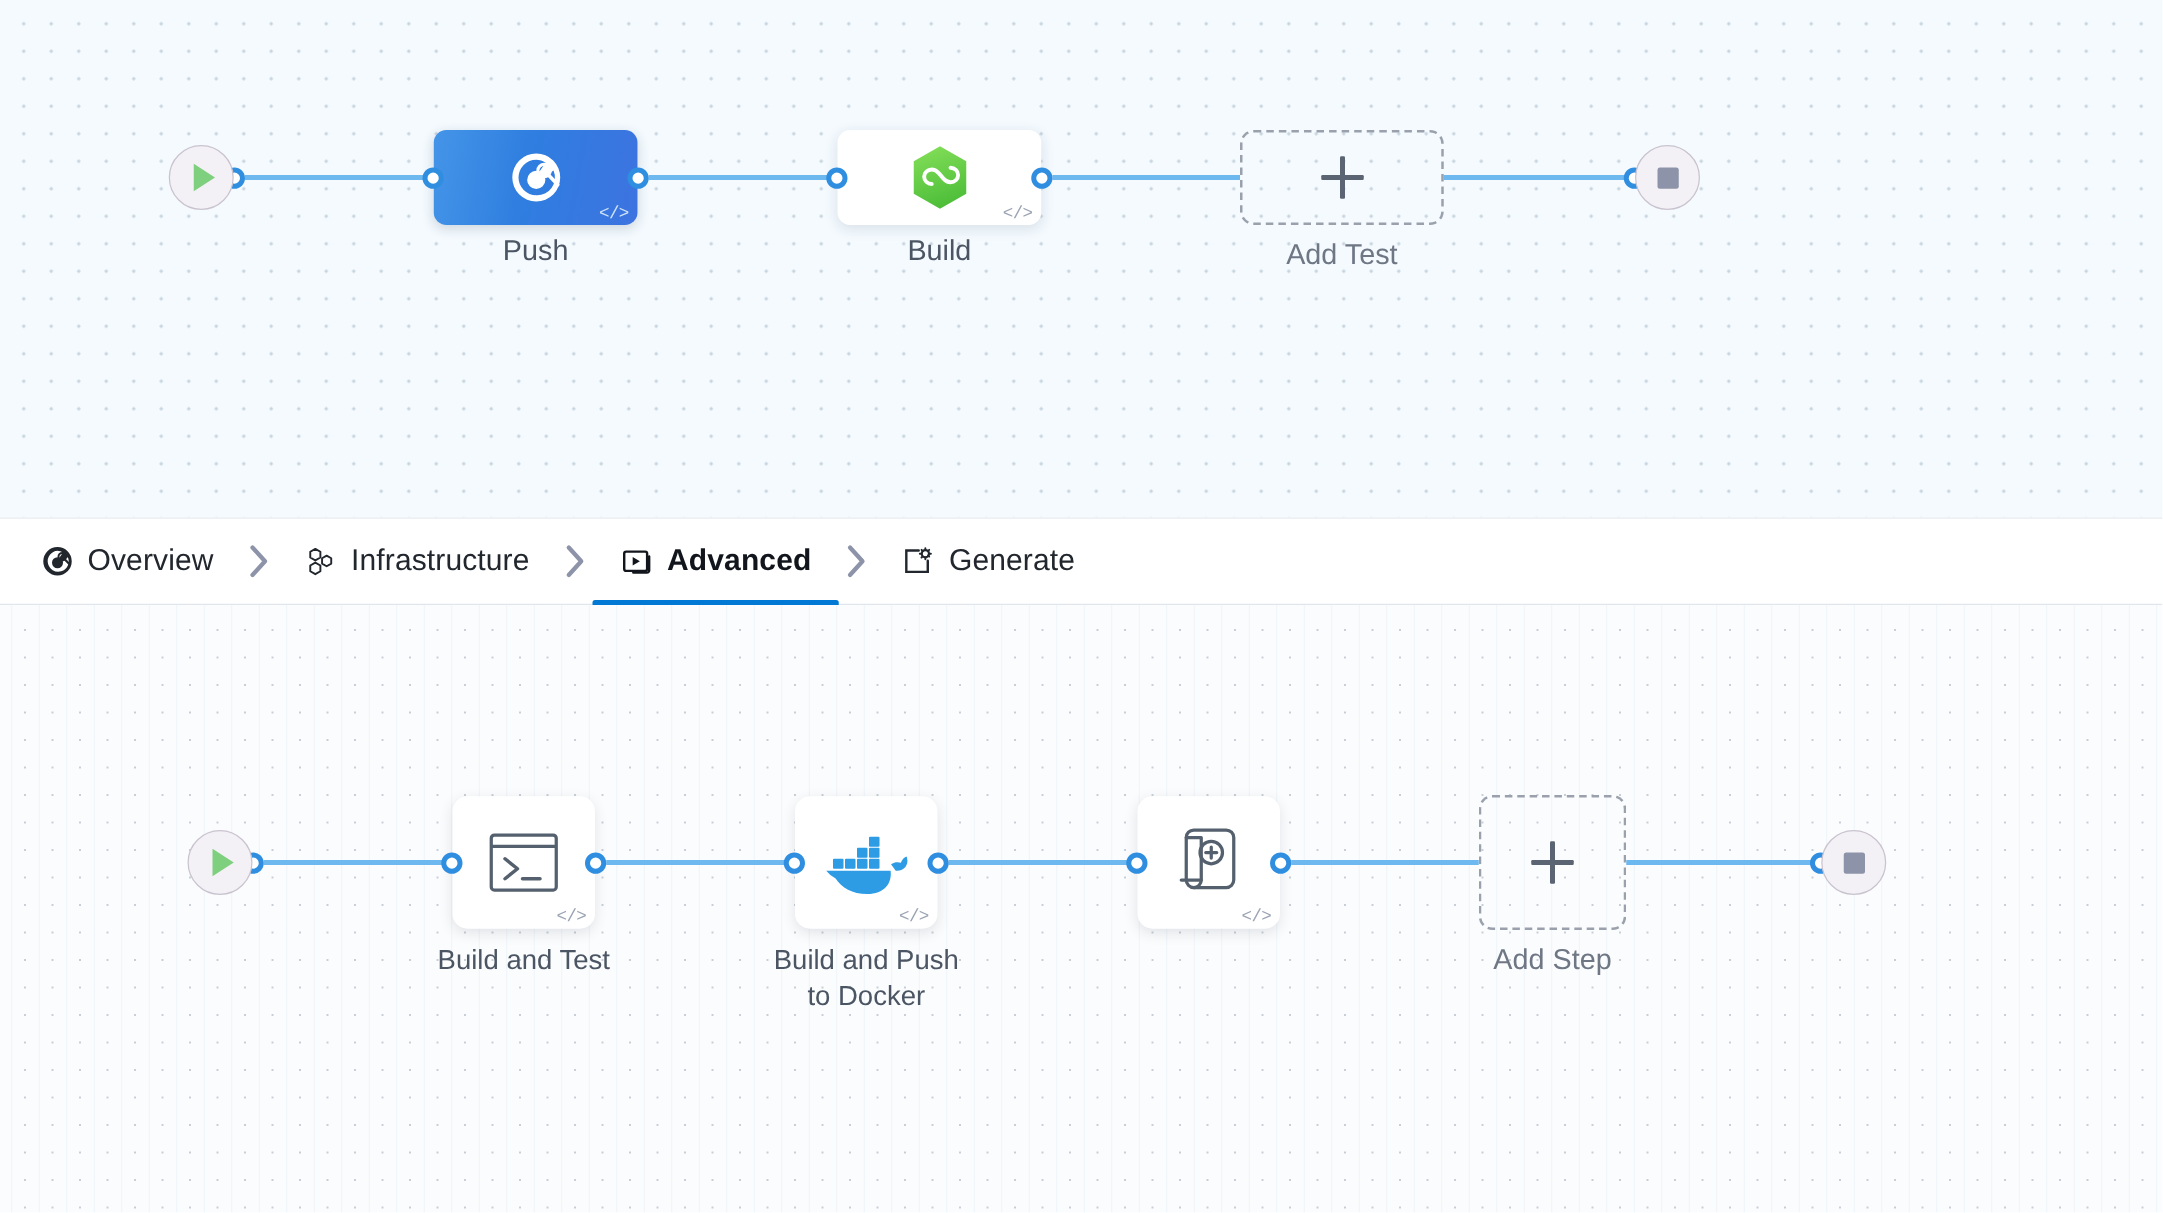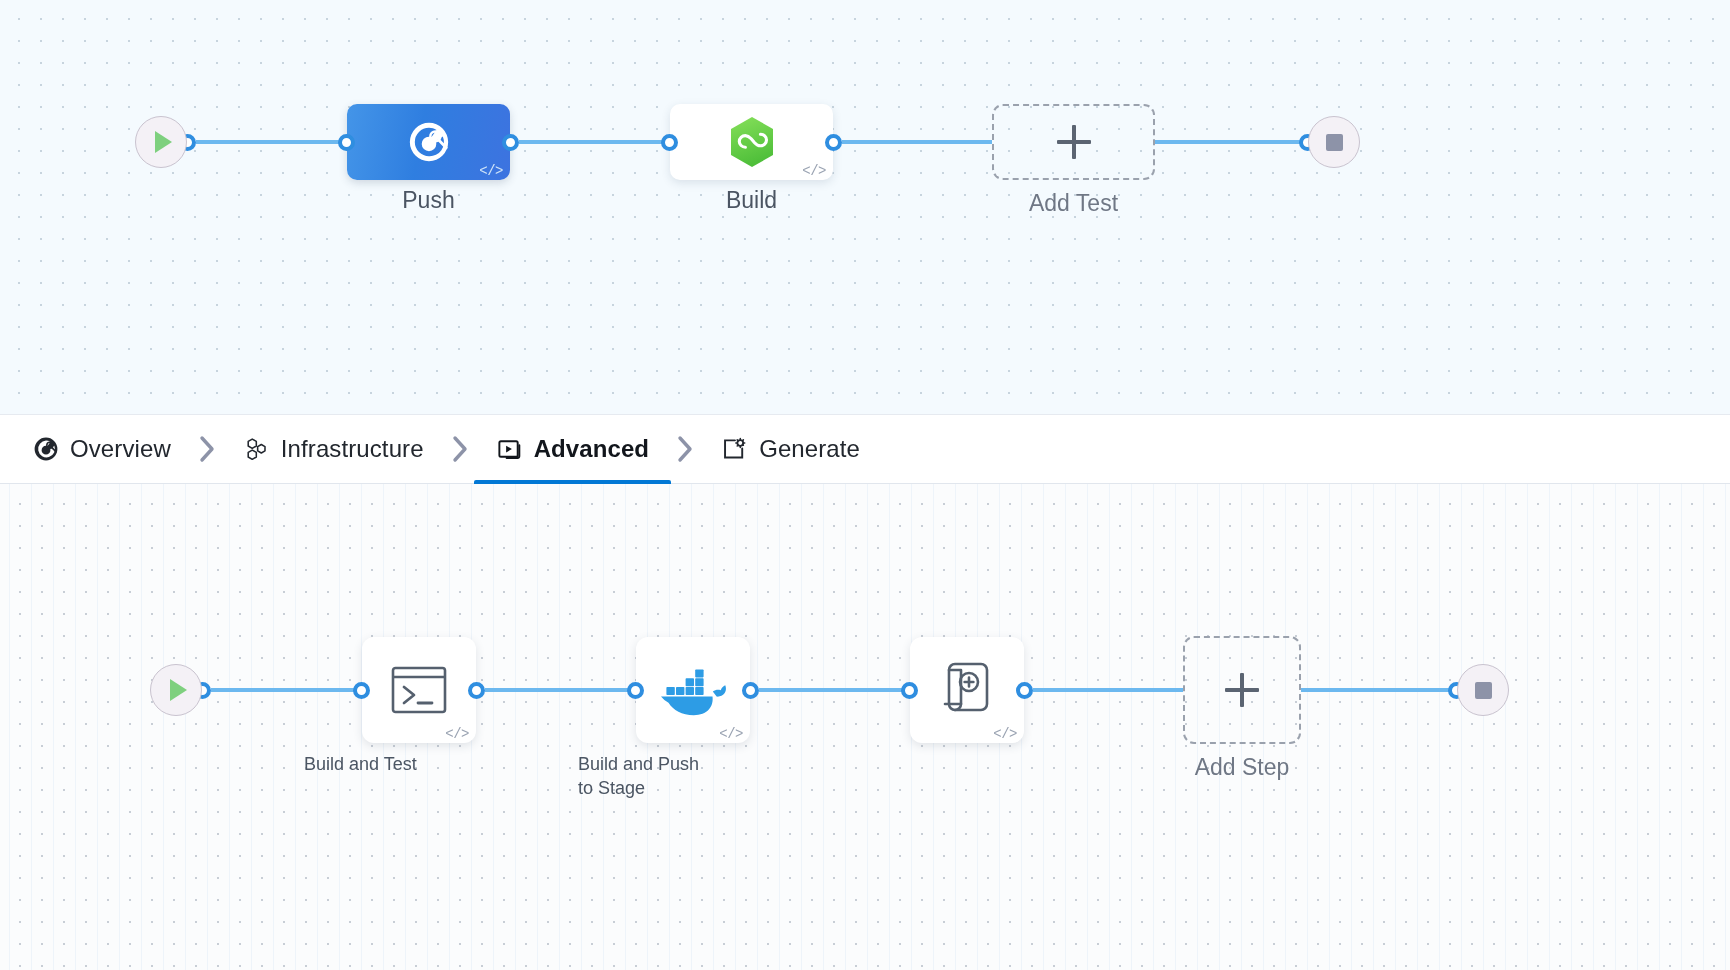--- a/index.html
+++ b/index.html
@@ -245,24 +245,24 @@
     box-shadow: 0 3px 10px rgba(45,60,85,.13);
     display: flex;
     align-items: center;
     justify-content: center;
   }
   .step-label {
     position: absolute;
     top: 116px;
     left: 50%;
     transform: translateX(-50%);
-    font-size: 18px;
+    font-size: 22px;
     color: #4b5563;
     white-space: pre-line;
-    text-align: left;
+    text-align: center;
     line-height: 1.33;
     width: 230px;
   }
 
   svg { display: block; }
 </style>
 </head>
 <body>
 
 <div class="app">
@@ -447,21 +447,21 @@
                 <rect x="38.2" y="6.4" width="8.4" height="8" rx="0.8"></rect>
                 <rect x="9.4" y="24" width="8.4" height="8" rx="0.8"></rect>
               </g>
               <path fill="#2d9ce5" d="M4 33.5h51.5c.6 4.6-.4 9.6-3.9 13.3-3.2 3.4-8.2 5.4-14.8 5.4-12 0-20.6-5-25.3-12.4A23 23 0 0 1 4 33.5z"></path>
               <path fill="#2d9ce5" d="M55.8 28.4c2.5-1.7 5.4-2 7.9-1.2 1.1-2.9 2.9-4.3 4.5-5 .9 2 1.4 5.3-.9 8.4-1.6 2.1-4.4 3.3-7.7 3z"></path>
             </svg>
           </span>
           <span class="code-badge">&lt;/&gt;</span>
         </div>
         <span class="step-label">Build and Push
-to Stage</span>
+to Docker</span>
       </div>
 
       <div class="port" style="margin-left:-8px;"></div>
       <div class="link" style="width:150px;"></div>
       <div class="port" style="margin-left:-8px;"></div>
 
       <div class="node-wrap" style="margin-left:-8px;">
         <div class="step-node">
           <span>
             <svg width="62" height="60" viewBox="0 0 62 60">

